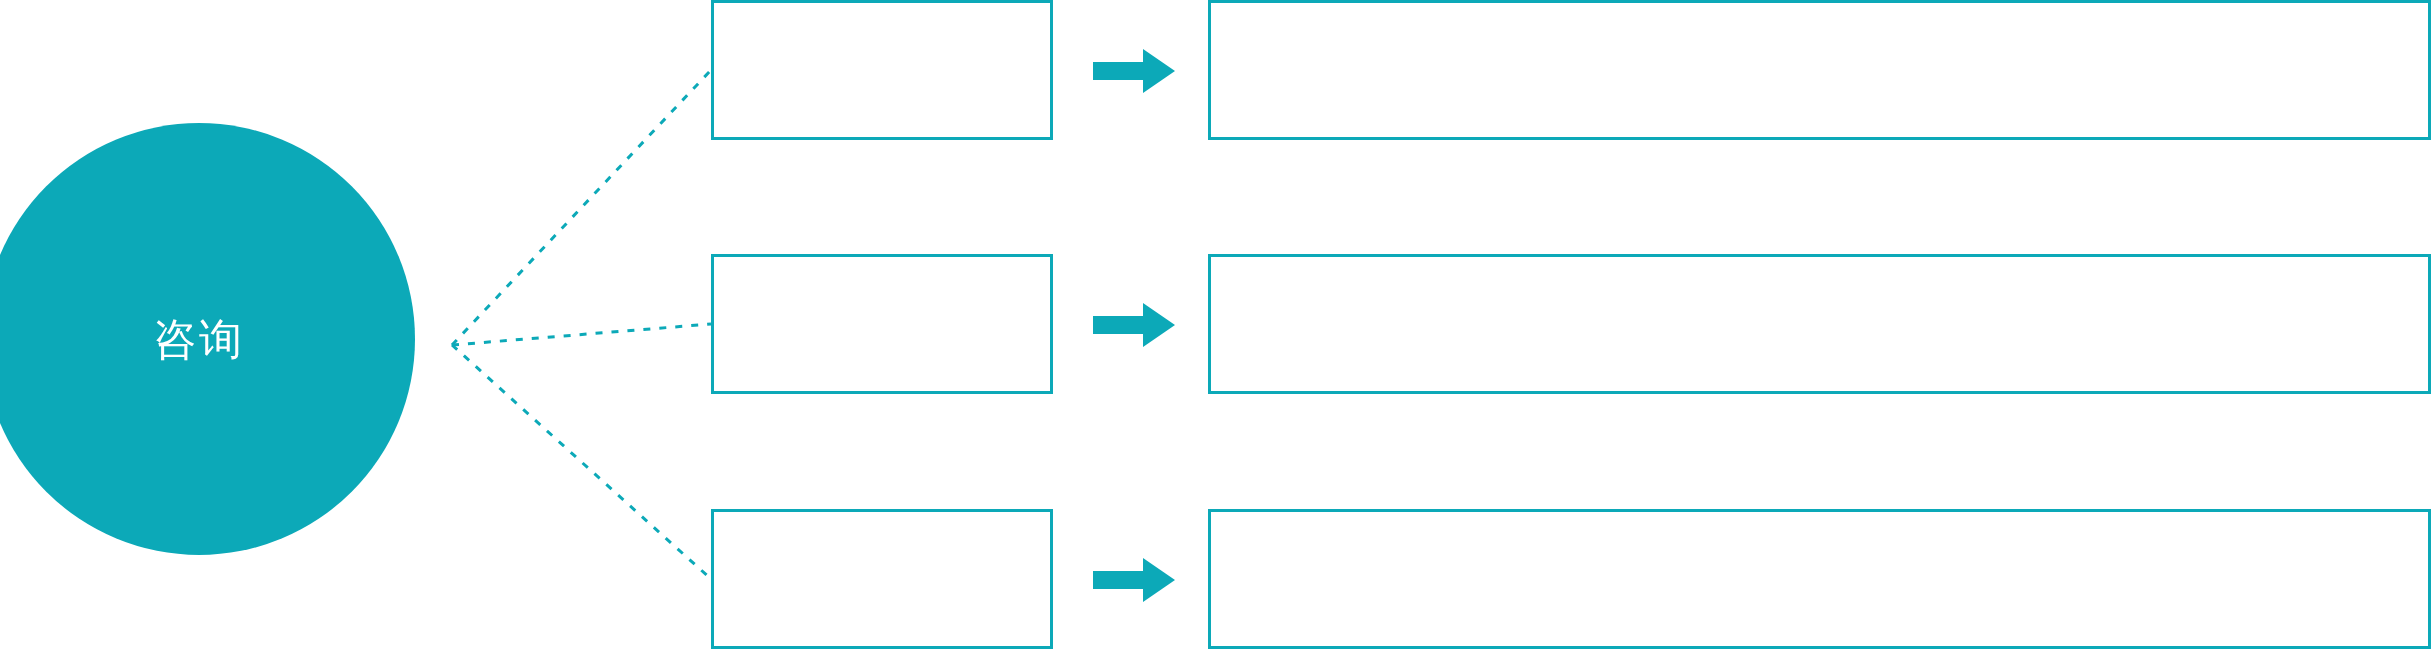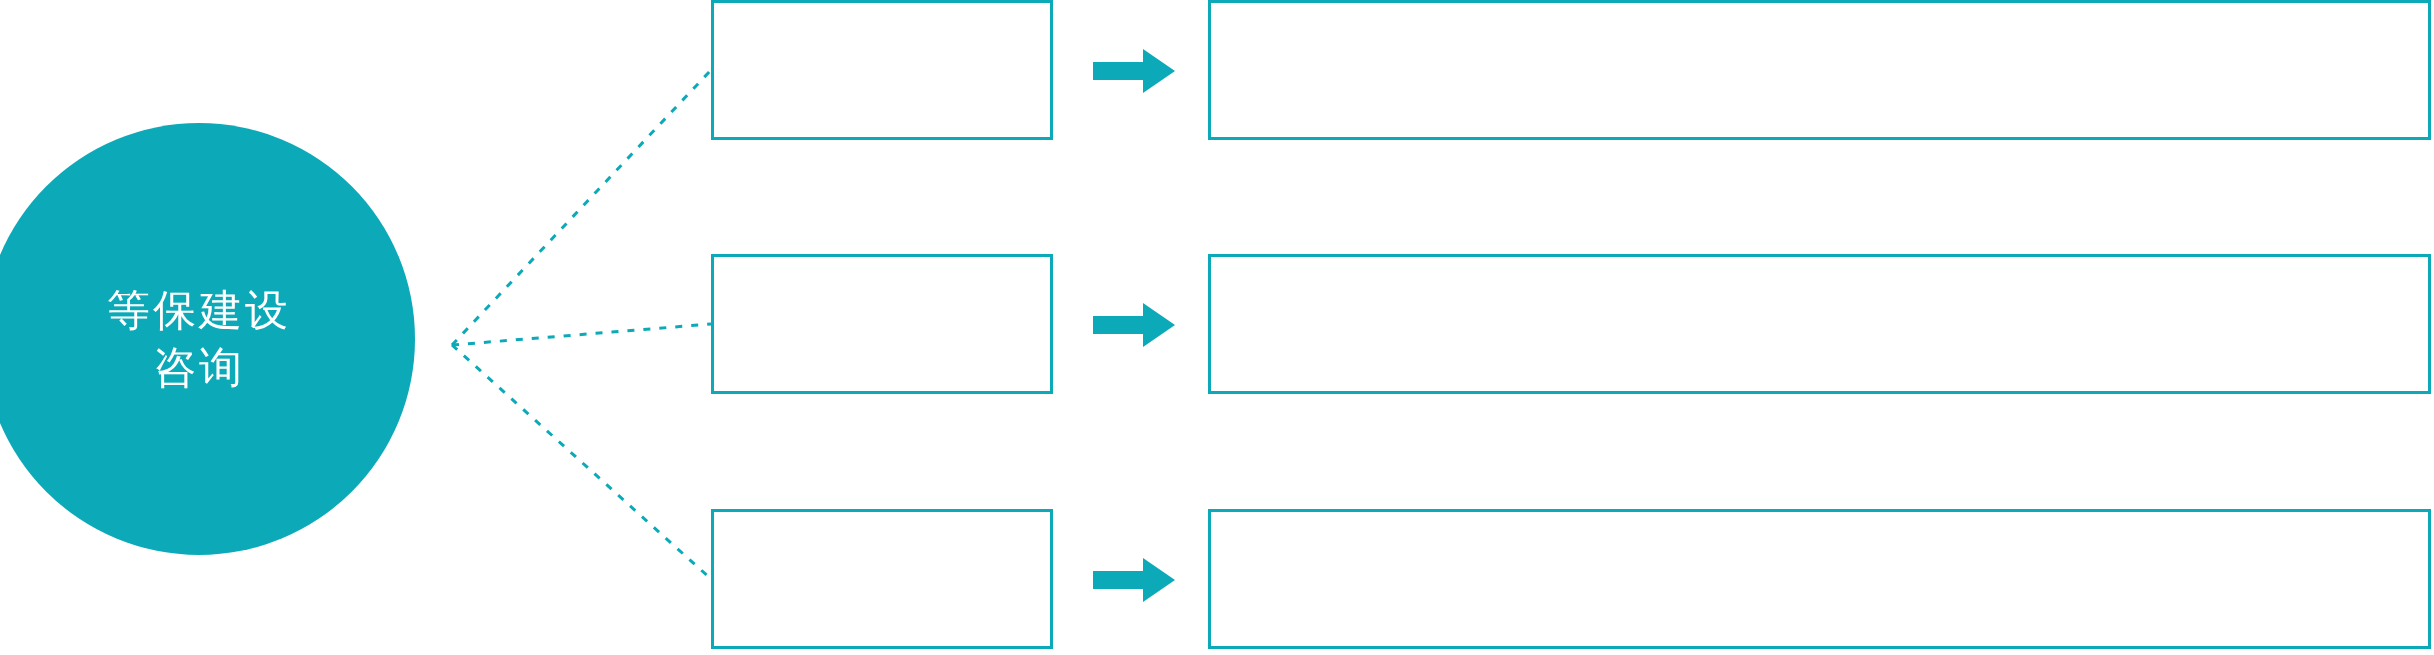--- a/index.html
+++ b/index.html
@@ -74,21 +74,20 @@
 
 <div id="stage">
 
   <svg class="connectors" viewBox="0 0 2434 655" preserveAspectRatio="none">
     <line x1="452" y1="345" x2="711" y2="70" stroke="#0CA9B8" stroke-width="3" stroke-dasharray="7 9" stroke-linecap="butt"></line>
     <line x1="452" y1="345" x2="711" y2="324" stroke="#0CA9B8" stroke-width="3" stroke-dasharray="7 9" stroke-linecap="butt"></line>
     <line x1="452" y1="345" x2="711" y2="579" stroke="#0CA9B8" stroke-width="3" stroke-dasharray="7 9" stroke-linecap="butt"></line>
   </svg>
 
   <div class="hub">
-    <div class="hub-line">等保建设</div>
     <div class="hub-line">咨询</div>
   </div>
 
   <div class="row row-0">
     <div class="box-small"></div>
     <div class="arrow">
       <svg viewBox="0 0 82 48" xmlns="http://www.w3.org/2000/svg">
         <path d="M0 15 L50 15 L50 2 L82 24 L50 46 L50 33 L0 33 Z" fill="#0CA9B8"></path>
       </svg>
     </div>

